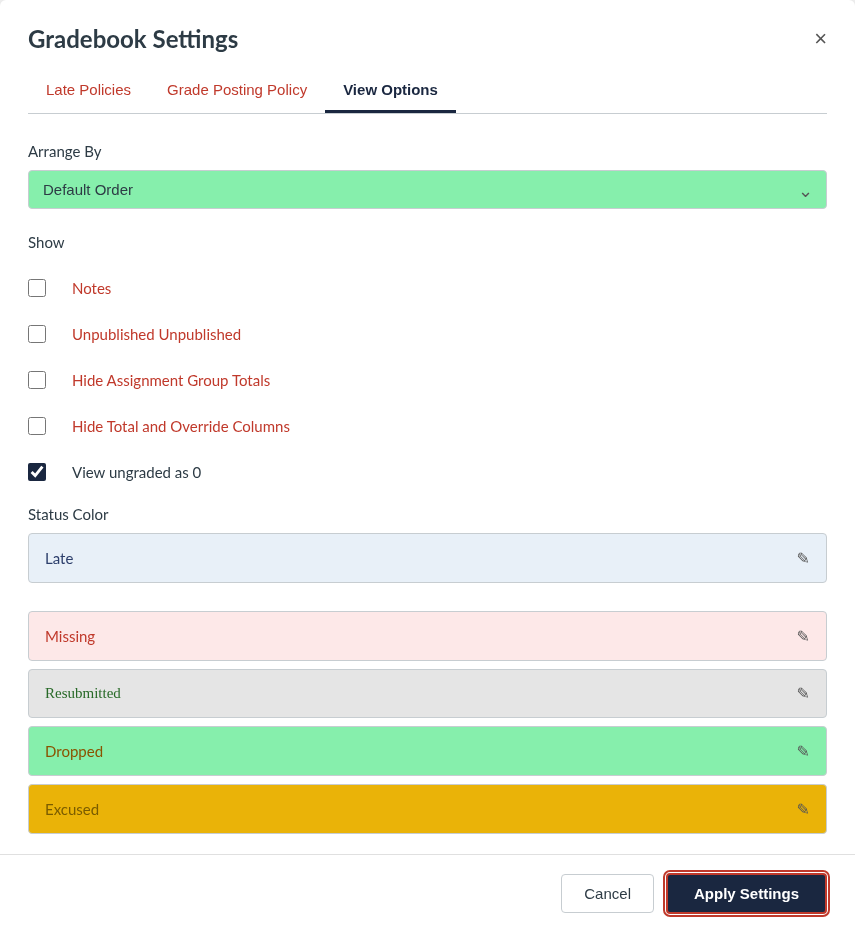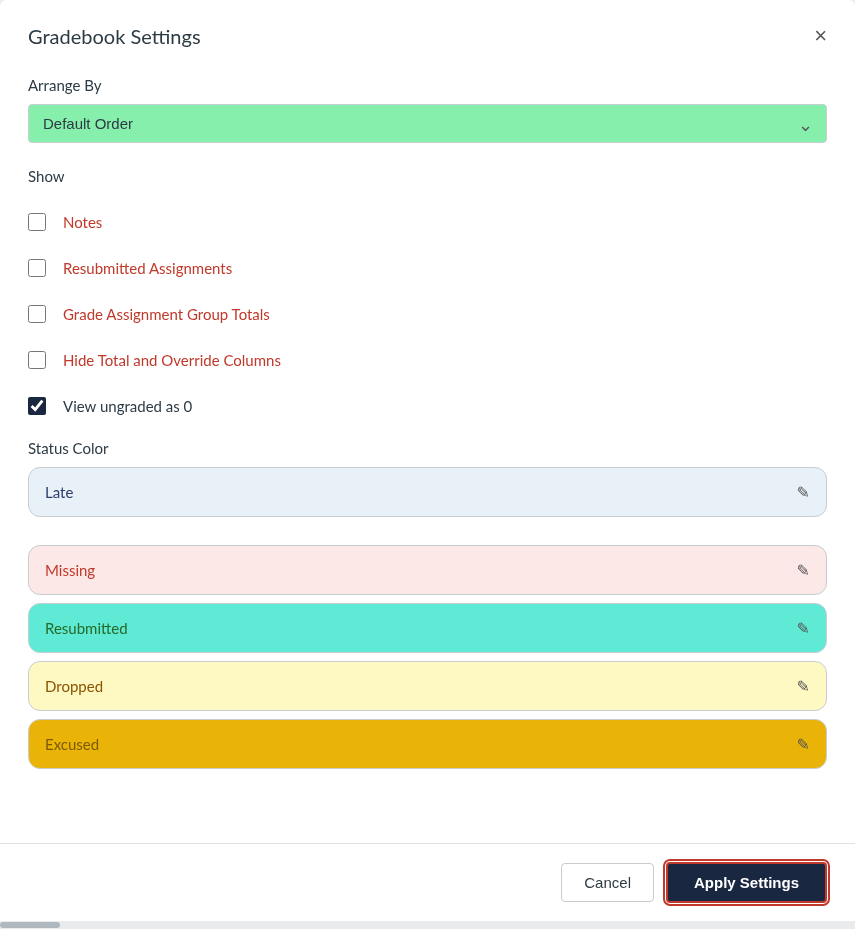--- a/index.html
+++ b/index.html
@@ -21,22 +21,22 @@
       flex-direction: column;
       position: relative;
     }
     .modal-header {
       display: flex;
       align-items: center;
       justify-content: space-between;
       padding: 24px 28px 0 28px;
     }
     .modal-title {
-      font-size: 20px;
-      font-weight: 400;
+      font-size: 24px;
+      font-weight: 700;
       color: #2d3b45;
     }
     .close-btn {
       background: none;
       border: none;
       font-size: 22px;
       color: #555;
       cursor: pointer;
       line-height: 1;
     }
@@ -100,21 +100,21 @@
       pointer-events: none;
       font-size: 18px;
       color: #555;
     }
     .show-section {
       margin-bottom: 24px;
     }
     .checkbox-item {
       display: flex;
       align-items: center;
-      gap: 17px;
+      gap: 26px;
       margin-bottom: 14px;
       margin-top: 28px;
     }
     .checkbox-item input[type="checkbox"] {
       width: 18px;
       height: 18px;
       accent-color: #1a2740;
       cursor: pointer;
       flex-shrink: 0;
     }
@@ -128,40 +128,40 @@
       text-align: right;
     }
     .status-color-section {
       margin-bottom: 20px;
     }
     .status-row {
       display: flex;
       align-items: center;
       justify-content: space-between;
       border: 1.5px solid #c7cdd1;
-      border-radius: 12px;
+      border-radius: 4px;
       padding: 14px 16px;
       margin-bottom: 8px;
       cursor: pointer;
     }
     .status-row .status-label {
       font-size: 15px;
       font-weight: 400;
     }
     .status-row .pencil-icon {
       font-size: 16px;
       color: #555;
     }
     .status-late { background: #e8f0f8; }
     .status-late .status-label { color: #2c3e6b; }
     .status-missing { background: #fde8e8; margin-top: 28px; }
     .status-missing .status-label { color: #c0392b; }
-    .status-resubmitted { background: #5eead4; }
+    .status-resubmitted { background: #e5e5e5; font-family: Liberation Serif, serif; }
     .status-resubmitted .status-label { color: #276927; }
-    .status-dropped { background: #fef9c3; }
+    .status-dropped { background: #86efac; }
     .status-dropped .status-label { color: #8a5300; }
     .status-excused { background: #eab308; }
     .status-excused .status-label { color: #7a5c00; }
     .modal-footer {
       display: flex;
       align-items: center;
       justify-content: flex-end;
       padding: 18px 28px 18px 28px;
       gap: 12px;
       border-top: 1px solid #e0e0e0;
@@ -208,20 +208,25 @@
 </head>
 <body>
 
 <div class="modal">
 
   <div class="modal-header">
     <span class="modal-title">Gradebook Settings</span>
     <button class="close-btn">×</button>
   </div>
 
+  <div class="tabs">
+    <button class="tab">Late Policies</button>
+    <button class="tab">Grade Posting Policy</button>
+    <button class="tab active">View Options</button>
+  </div>
 
   <div class="modal-body">
 
     <div class="arrange-by-section">
       <div class="section-label">Arrange By</div>
       <div class="dropdown-wrapper">
         <select class="dropdown-select">
           <option>Default Order</option>
           <option>Due Date - Oldest to Newest</option>
           <option>Due Date - Newest to Oldest</option>
@@ -239,26 +244,26 @@
     <div class="show-section">
       <div class="section-label">Show</div>
 
       <div class="checkbox-item">
         <input type="checkbox" id="notes" style="">
         <label for="notes" class="checkbox-label">Notes</label>
       </div>
 
       <div class="checkbox-item">
         <input type="checkbox" id="unpublished" style="">
-        <label for="unpublished" class="checkbox-label">Resubmitted Assignments</label>
+        <label for="unpublished" class="checkbox-label">Unpublished Unpublished</label>
       </div>
 
       <div class="checkbox-item">
         <input type="checkbox" id="hide-group-totals" style="">
-        <label for="hide-group-totals" class="checkbox-label">Grade Assignment Group Totals</label>
+        <label for="hide-group-totals" class="checkbox-label">Hide Assignment Group Totals</label>
       </div>
 
       <div class="checkbox-item">
         <input type="checkbox" id="hide-total-columns" style="">
         <label for="hide-total-columns" class="checkbox-label">Hide Total and Override Columns</label>
       </div>
 
       <div class="checkbox-item">
         <input type="checkbox" id="view-ungraded" checked="" style="">
         <label for="view-ungraded" class="checkbox-label dark">View ungraded as 0</label>

